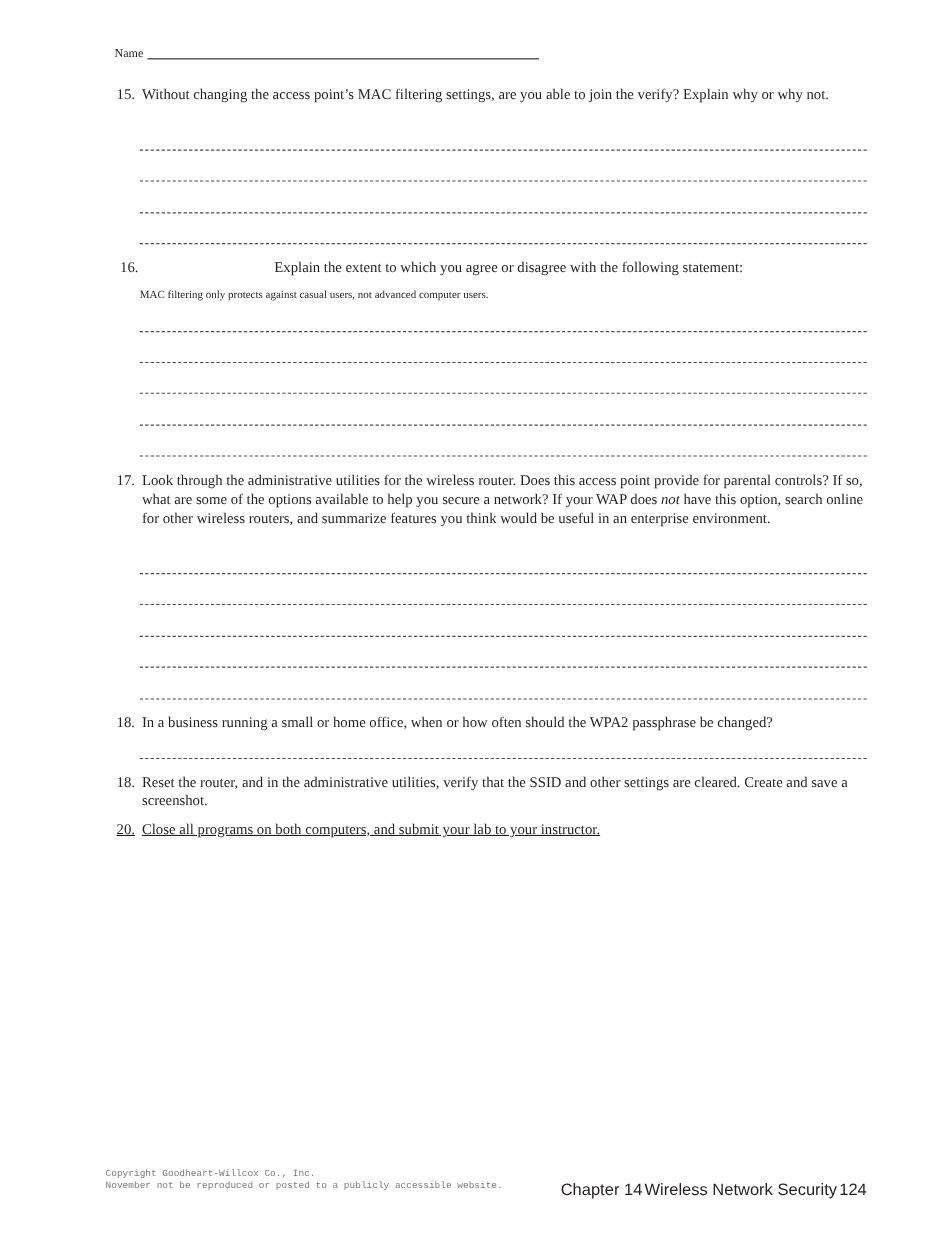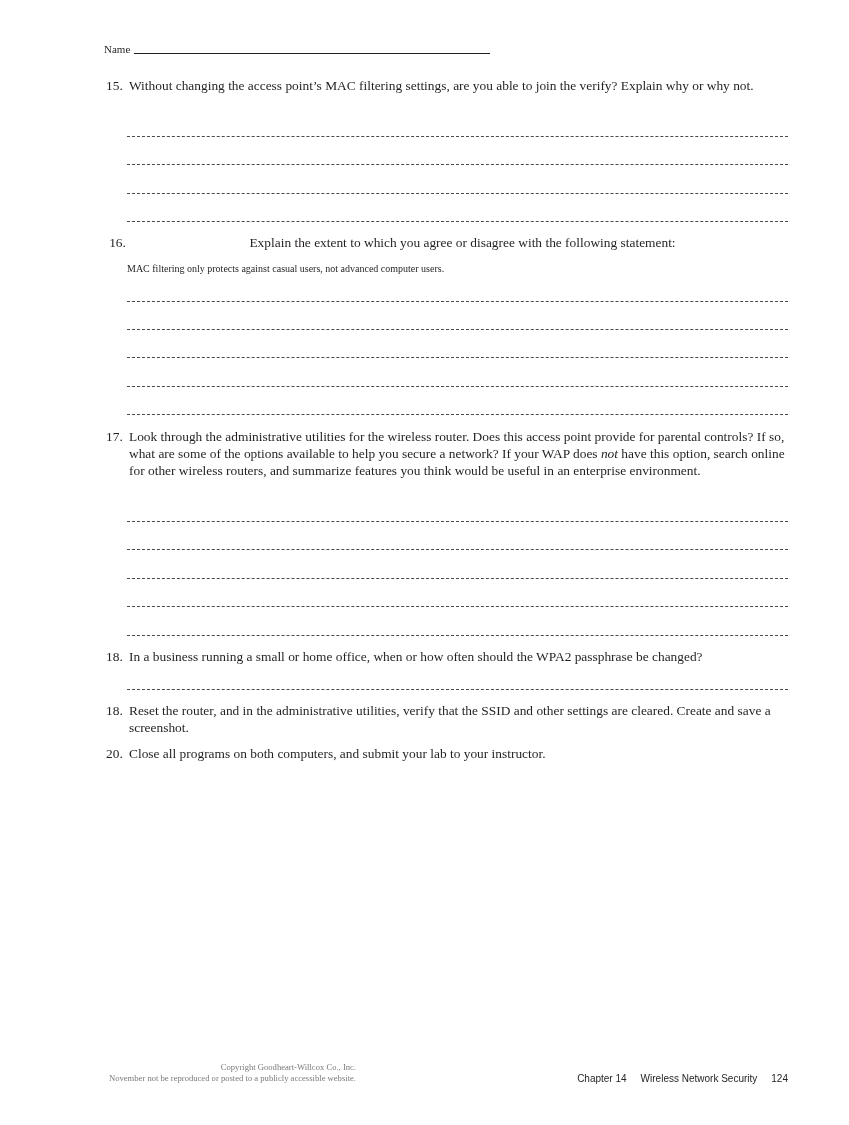--- a/index.html
+++ b/index.html
@@ -8,22 +8,22 @@
       font-family: "Liberation Serif", serif; color: #231f20;
     }
     .abs { position: absolute; }
     .name-row { left: 104px; top: 43px; font-size: 11px; display: flex; align-items: flex-start; }
     .name-line { width: 356px; border-bottom: 1px solid #231f20; margin-left: 4px; height: 10px; }
     .q { position: absolute; left: 106px; width: 690px; font-size: 13.4px; line-height: 17px; display: flex; }
     .q .num { width: 23px; flex: none; }
     .q .txt { flex: 1; }
     .sub { position: absolute; left: 127px; font-size: 10px; line-height: 17px; }
     .aline { position: absolute; left: 127px; width: 661px; height: 0; border-top: 1px dashed #4a4a4a; }
-    .foot-left { left: 109px; top: 1062px; font-family: Liberation Serif, serif; font-size: 8.6px; line-height: 11px; color: #7a7a7a; text-align: right; }
-    .foot-right { right: 61px; top: 1073px; font-family: "Liberation Sans", sans-serif; font-size: 10px; color: #231f20; display: flex; gap: 14px; }
+    .foot-left { left: 96px; top: 1062px; font-family: Liberation Mono, monospace; font-size: 8.6px; line-height: 11px; color: #7a7a7a; }
+    .foot-right { right: 61px; top: 1073px; font-family: "Liberation Sans", sans-serif; font-size: 15px; color: #231f20; display: flex; gap: 2px; }
   </style>
 </head>
 <body>
 
 <div class="abs name-row">
   <span>Name</span>
   <span class="name-line"></span>
 </div>
 
 <div class="q" style="top:77px;">
@@ -60,21 +60,21 @@
   <span class="num">18.</span>
   <span class="txt">In a business running a small or home office, when or how often should the WPA2 passphrase be changed?</span>
 </div>
 <div class="aline" style="top:689px;"></div>
 
 <div class="q" style="top:702px;">
   <span class="num">18.</span>
   <span class="txt">Reset the router, and in the administrative utilities, verify that the SSID and other settings are cleared. Create and save a screenshot.</span>
 </div>
 
-<div class="q" style="top:745px;">
+<div class="q" style="top:745px;text-decoration:underline;">
   <span class="num">20.</span>
   <span class="txt">Close all programs on both computers, and submit your lab to your instructor.</span>
 </div>
 
 <div class="abs foot-left">
   <div>Copyright Goodheart-Willcox Co., Inc.</div>
   <div>November not be reproduced or posted to a publicly accessible website.</div>
 </div>
 <div class="abs foot-right">
   <span>Chapter 14</span>

